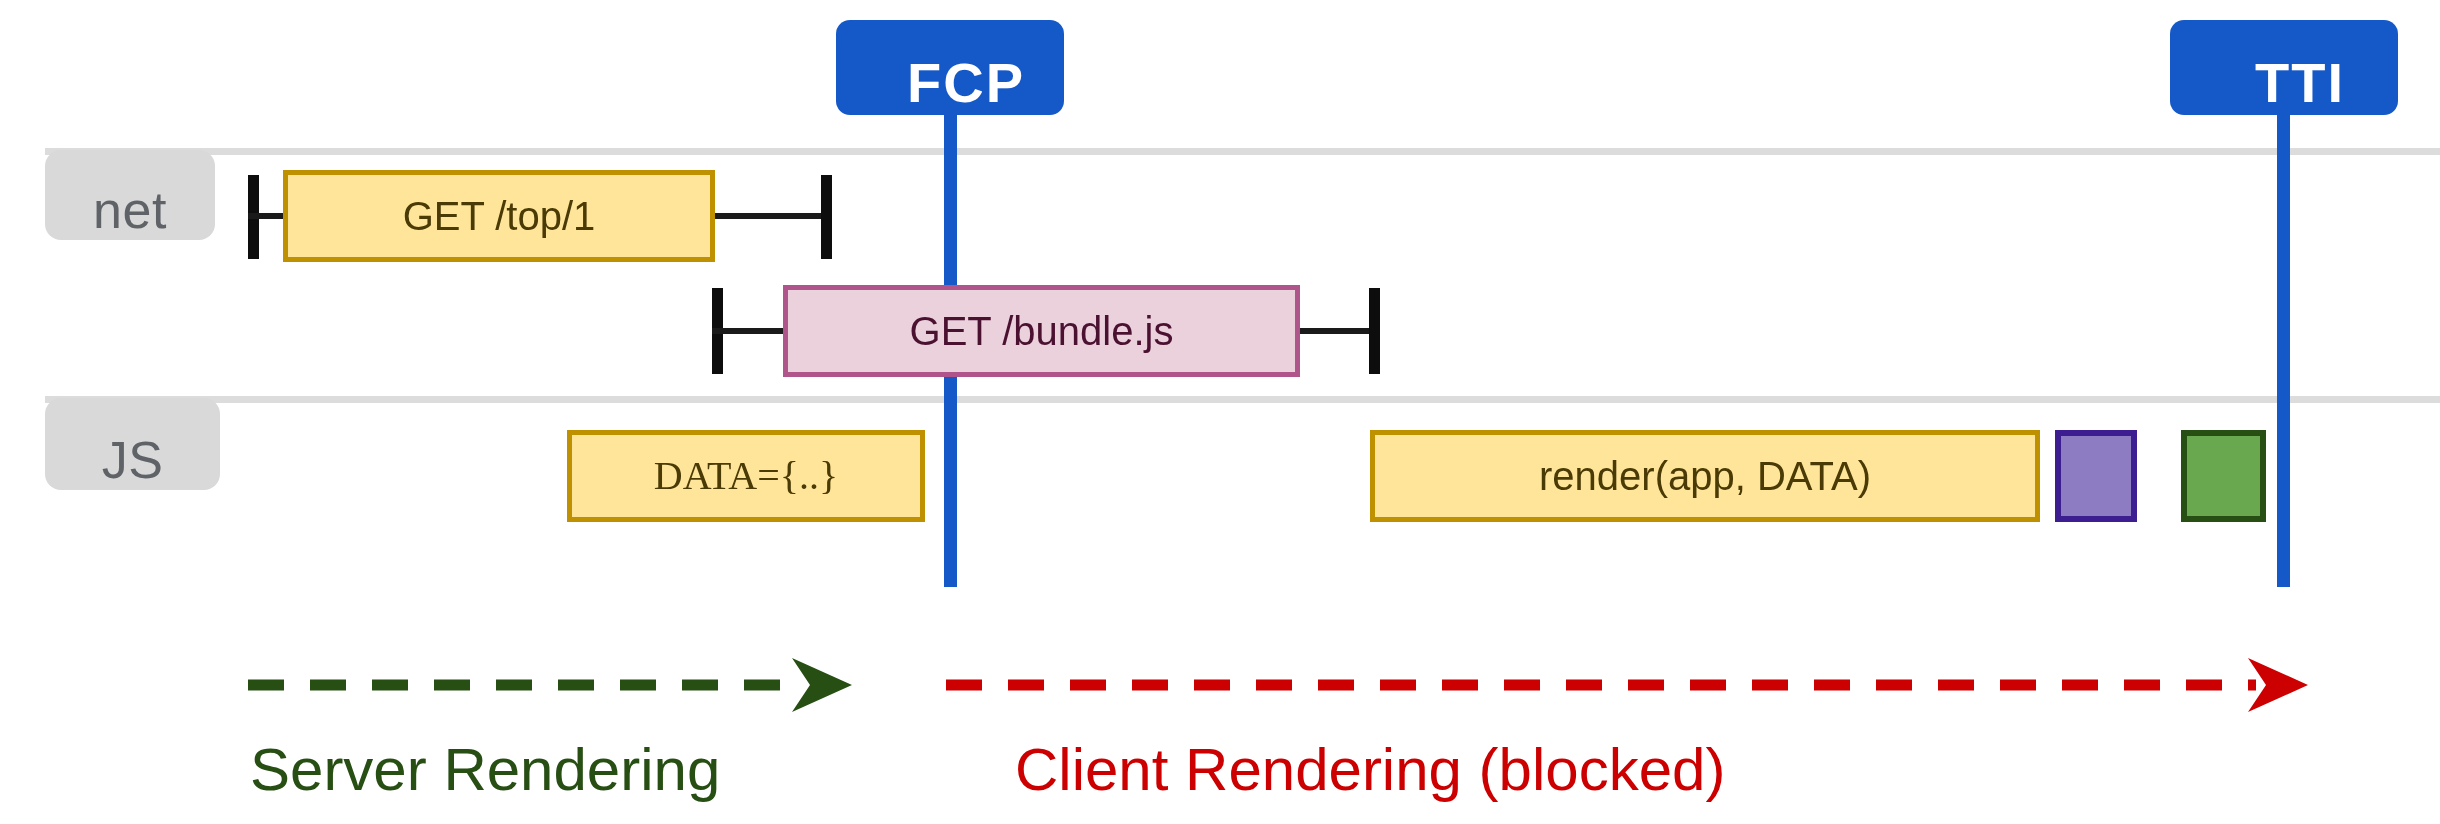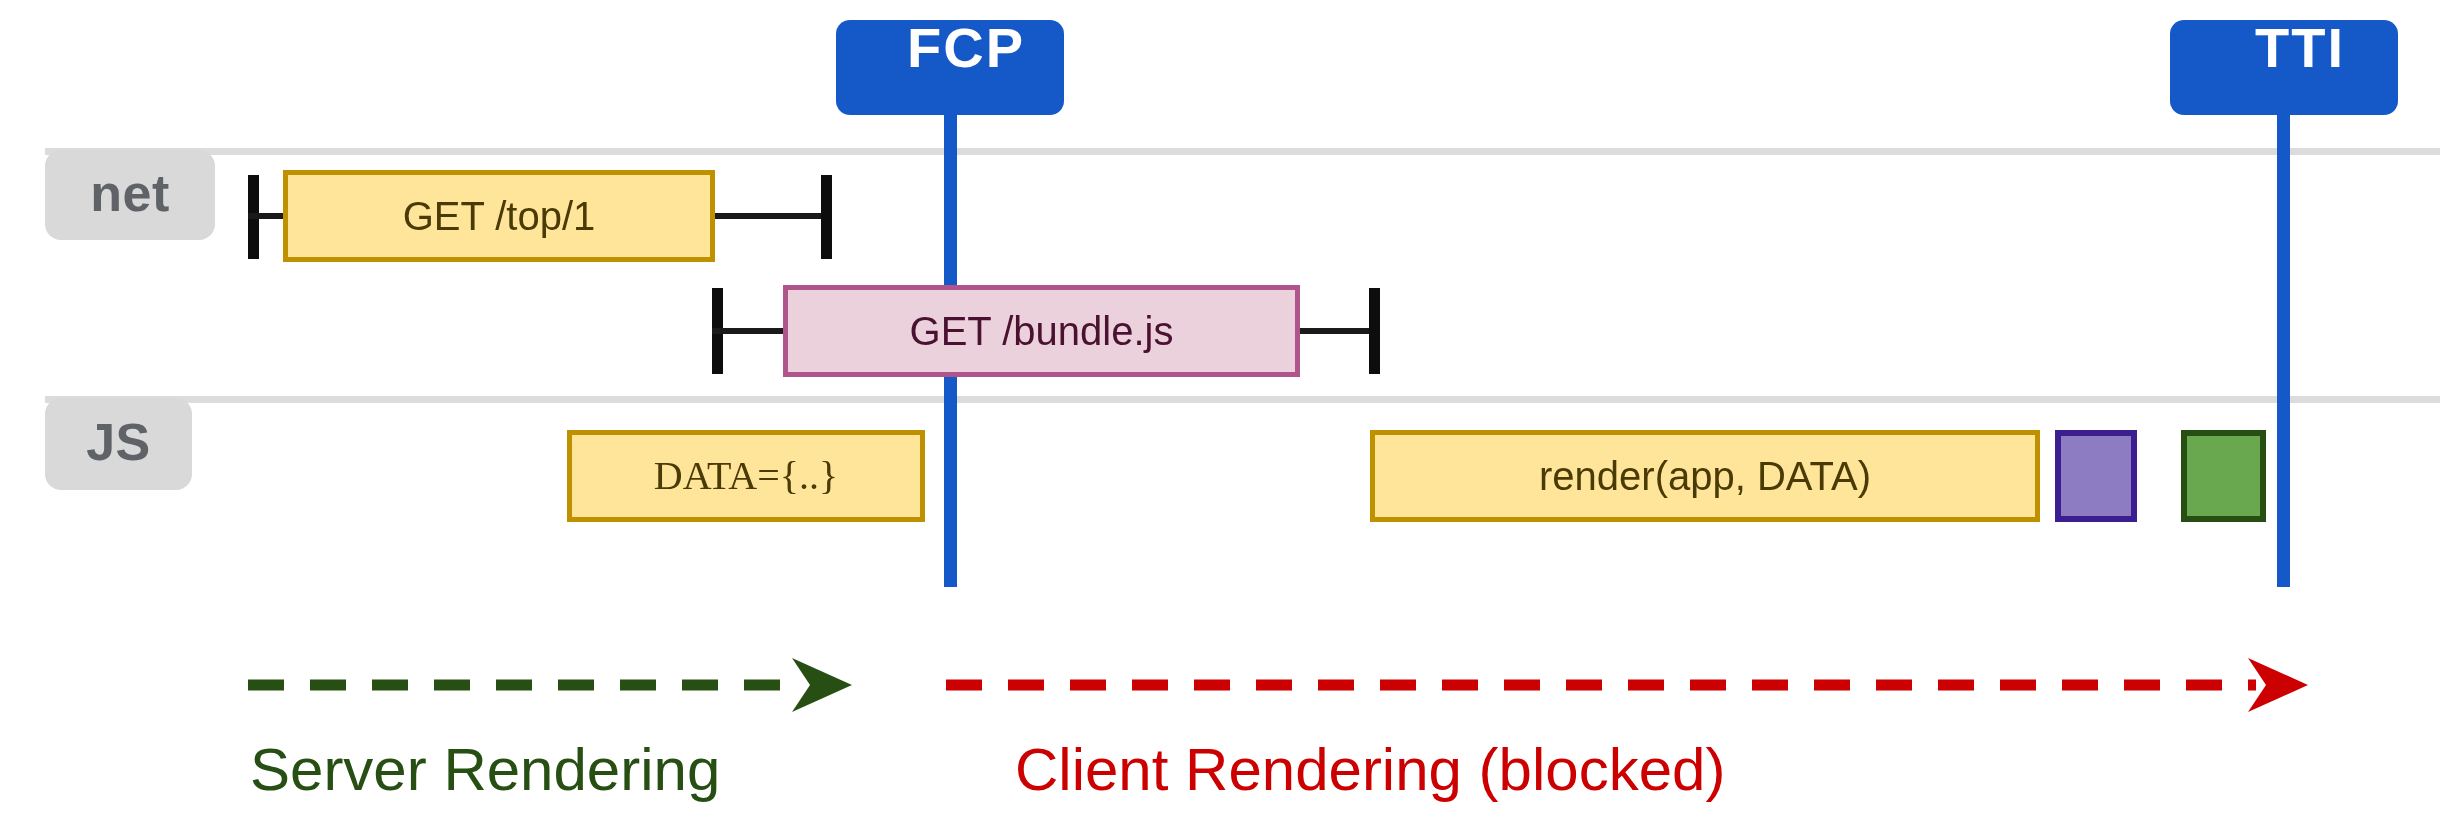--- a/index.html
+++ b/index.html
@@ -28,43 +28,43 @@
     width: 2395px;
   }
 
   
   .lane-chip {
     position: absolute;
     background: #d9d9d9;
     border-radius: 16px;
     color: #5f6368;
     display: flex;
-    align-items: center;
+    align-items: flex-end;
     justify-content: center;
     font-size: 52px;
-    font-weight: 700;
+    font-weight: 400;
     letter-spacing: 0.5px;
     line-height: 1;
     padding-bottom: 4px;
     box-sizing: border-box;
   }
 
   
   .marker-line {
     position: absolute;
     width: 13px;
     background: #1558c8;
   }
   .marker-badge {
     position: absolute;
     background: #1558c8;
     border-radius: 14px;
     color: #ffffff;
     display: flex;
-    align-items: flex-start;
+    align-items: flex-end;
     justify-content: center;
     font-size: 56px;
     font-weight: bold;
     letter-spacing: 2px;
     line-height: 1;
     box-sizing: border-box;
     padding-bottom: 4px;
     padding-left: 32px;
   }
 
@@ -133,21 +133,21 @@
 <body>
 
 <div id="stage">
 
   <div class="lane-rule" style="top:148px;"></div>
   <div class="lane-rule" style="top:396px;"></div>
 
   <div class="lane-chip" style="left:45px; top:150px; width:170px; height:90px;">
     <span>net</span>
   </div>
-  <div class="lane-chip" style="left:45px; top:398px; width:147px; height:92px;">
+  <div class="lane-chip" style="left:45px; top:398px; width:175px; height:92px;">
     <span>JS</span>
   </div>
 
   <div class="marker-line" style="left:944px; top:112px; height:475px;"></div>
   <div class="marker-badge" style="left:836px; top:20px; width:228px; height:95px;">
     <span>FCP</span>
   </div>
 
   <div class="marker-line" style="left:2277px; top:112px; height:475px;"></div>
   <div class="marker-badge" style="left:2170px; top:20px; width:228px; height:95px;">

